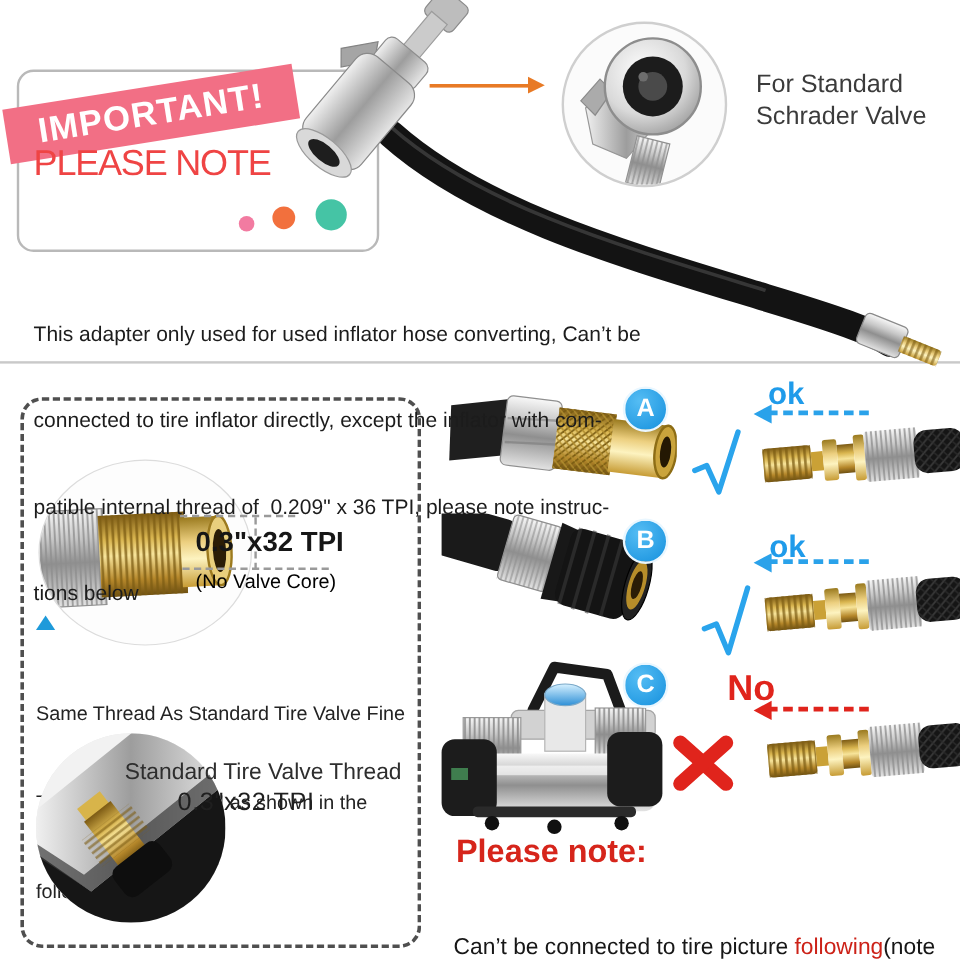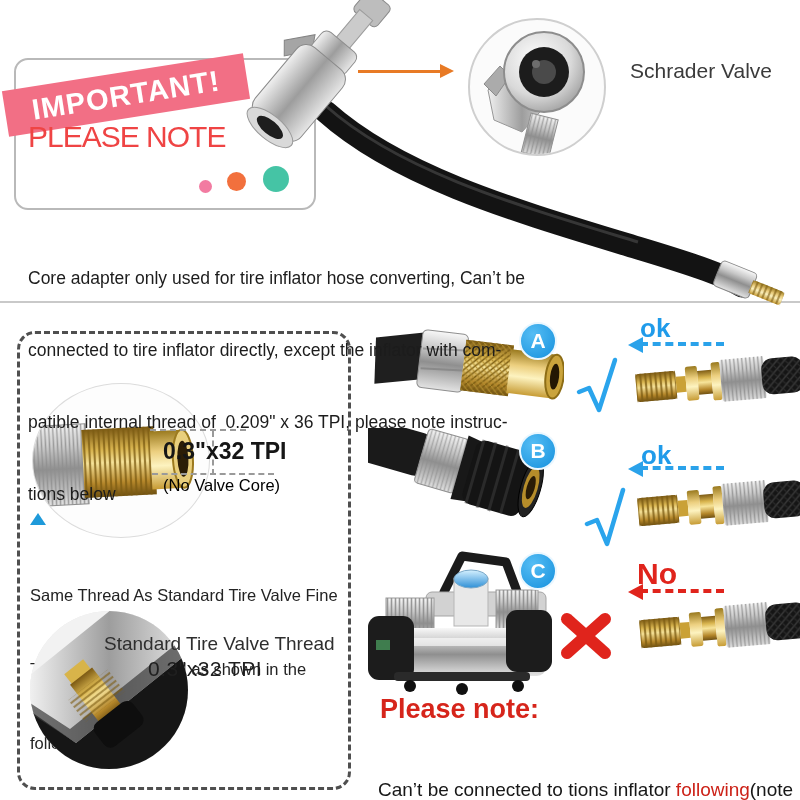--- a/index.html
+++ b/index.html
@@ -54,21 +54,21 @@
   .valve-label-2{left:148px;top:657px;font-size:21px;color:#1f1f1f;letter-spacing:.5px;z-index:2;white-space:nowrap;}
 
   
   .badge{width:34px;height:34px;border-radius:50%;color:#fff;font-weight:bold;font-size:21px;
          display:flex;align-items:center;justify-content:center;z-index:5;
          background:radial-gradient(circle at 35% 30%,#55bdf4,#1590dd);border:2px solid #eaf7ff;}
   .badge-a{left:519px;top:322px;} .badge-b{left:519px;top:432px;} .badge-c{left:519px;top:552px;}
   .result{font-weight:bold;z-index:5;white-space:nowrap;}
   .result-a{left:640px;top:313px;font-size:26px;color:#1f9bea;}
   .result-b{left:641px;top:440px;font-size:26px;color:#1f9bea;}
-  .result-c{left:637px;top:557px;font-size:30px;color:#e0241c;}
+  .result-c{left:606px;top:557px;font-size:30px;color:#e0241c;}
   .dash-arrow{width:96px;height:16px;z-index:5;}
   .dash-arrow .shaft{position:absolute;left:12px;right:0;top:5px;height:0;border-top:4px dashed #2aa2ea;}
   .dash-arrow .head{position:absolute;left:0;top:0;width:0;height:0;border-top:8px solid transparent;
                     border-bottom:8px solid transparent;border-right:15px solid #2aa2ea;}
   .arrow-red .shaft{border-top-color:#e0241c;} .arrow-red .head{border-right-color:#e0241c;}
   .arrow-a{left:628px;top:337px;} .arrow-b{left:628px;top:461px;} .arrow-c{left:628px;top:584px;}
   .check-a{left:576px;top:356px;} .check-b{left:584px;top:486px;}
   .x-c{left:558px;top:608px;}
   .photo-a{left:372px;top:329px;} .photo-b{left:368px;top:428px;} .compressor{left:366px;top:548px;}
   .adapter{z-index:4;transform:rotate(-5deg);}
@@ -182,25 +182,26 @@
       <circle cx="74" cy="52" r="25" fill="#1c1c1c"></circle>
       <circle cx="74" cy="52" r="12" fill="#4a4a4a"></circle>
       <circle cx="66" cy="44" r="4" fill="#6d6d6d"></circle>
       <g transform="rotate(14 70 115)">
         <rect x="56" y="96" width="28" height="40" fill="url(#gChromeV)" stroke="#919191"></rect>
         <rect x="56" y="96" width="28" height="40" fill="url(#pKnurlChrome)" opacity=".7"></rect>
       </g>
     </svg>
   </div>
   <div class="abs schrader-label">
+    <div>For Standard</div>
     <div>Schrader Valve</div>
   </div>
 
   <div class="abs intro">
-    <div>Core adapter only used for tire inflator hose converting, Can’t be</div>
+    <div>This adapter only used for used inflator hose converting, Can’t be</div>
     <div>connected to tire inflator directly, except the inflator with com-</div>
     <div>patible internal thread of  0.209" x 36 TPI, please note instruc-</div>
     <div>tions below</div>
   </div>
   <div class="abs divider"></div>
 
   <div class="abs dashed-box"></div>
 
   <div class="abs circle-photo-1">
     <svg viewBox="0 0 176 153" width="176" height="153">
@@ -355,18 +356,18 @@
     <rect x="52" y="14" width="12" height="34" rx="2" fill="url(#gGoldLight)"></rect>
     <rect x="64" y="19" width="14" height="24" fill="url(#gGold)"></rect>
     <rect x="78" y="12" width="9" height="38" rx="2" fill="url(#gGoldLight)"></rect>
     <rect x="87" y="10" width="44" height="42" rx="3" fill="url(#gChromeV)"></rect>
     <rect x="87" y="10" width="44" height="42" fill="url(#pKnurlChrome)" opacity=".8"></rect>
     <rect x="128" y="13" width="42" height="36" rx="11" fill="url(#pBraid)"></rect>
   </svg>
 
   <div class="abs note-title">Please note:</div>
   <div class="abs note-body">
-    <div><span>Can’t be connected to tions inflator </span><span class="note-red">following</span><span>(note</span></div>
+    <div><span>Can’t be connected to tire picture </span><span class="note-red">following</span><span>(note</span></div>
     
     
   </div>
 
 </div>
 
 </body></html>

